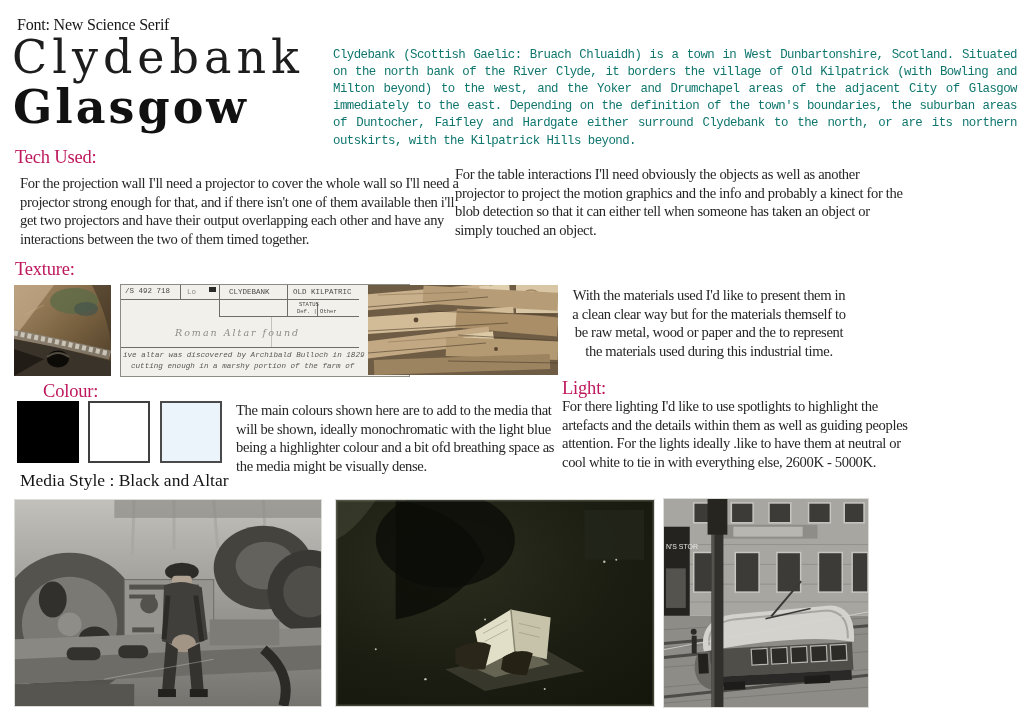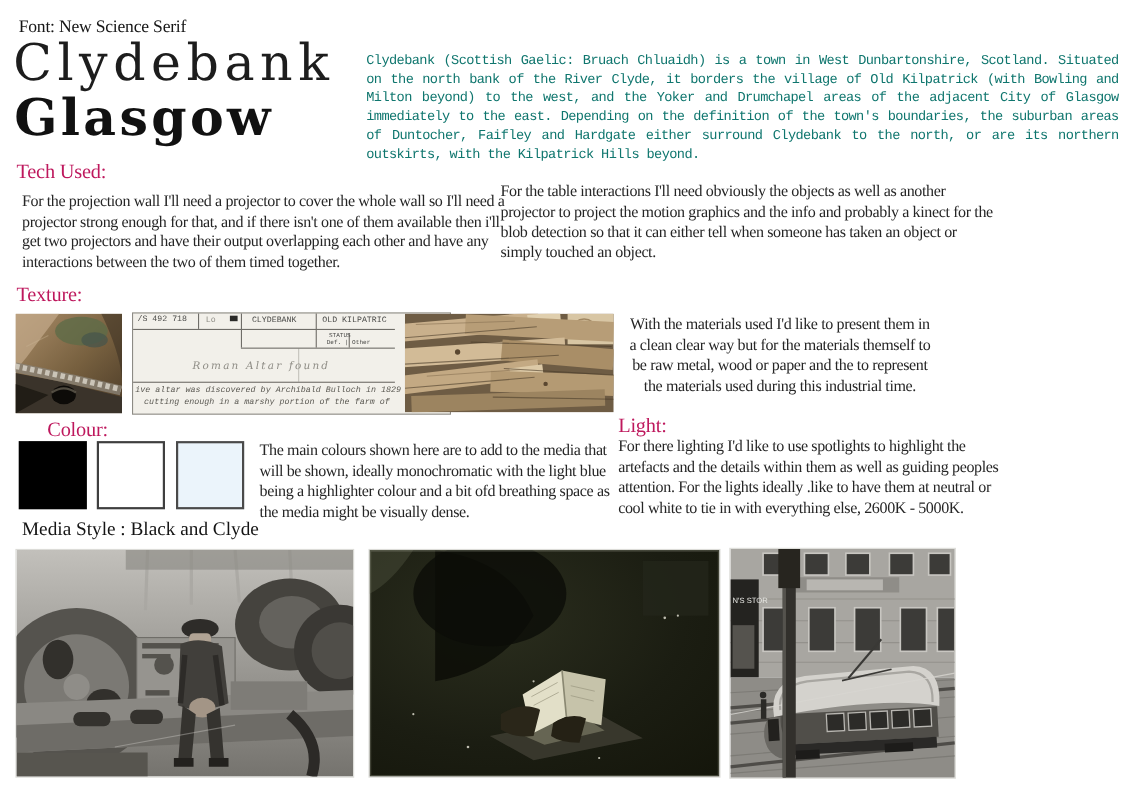--- a/index.html
+++ b/index.html
@@ -148,21 +148,21 @@
     </svg>
   </div>
 
   <div class="abs body-txt texture-desc">With the materials used I'd like to present them in a clean clear way but for the materials themself to be raw metal, wood or paper and the to represent the materials used during this industrial time.</div>
 
   <div class="abs h-section colour-h">Colour:</div>
   <div class="swatch s0" style="background-color: rgb(0, 0, 0);"></div>
   <div class="swatch s1" style="background-color: rgb(255, 255, 255);"></div>
   <div class="swatch s2" style="background-color: rgb(235, 244, 251);"></div>
   <div class="abs body-txt colour-desc">The main colours shown here are to add to the media that will be shown, ideally monochromatic with the light blue being a highlighter colour and  a bit ofd breathing space as the media might be visually dense.</div>
-  <div class="abs media-style">Media Style : Black and Clyde</div>
+  <div class="abs media-style">Media Style : Black and Altar</div>
 
   <div class="abs h-section light-h">Light:</div>
   <div class="abs body-txt light-desc">For there lighting I'd like to use spotlights to highlight the artefacts and the details within them as well as guiding peoples attention. For the lights ideally .like to have them at neutral or cool white to tie in with everything else, 2600K - 5000K.</div>
 
   <div class="abs photo photo1" aria-label="worker in flat cap sitting among machinery in an engineering workshop">
     <svg viewBox="0 0 308 207" preserveAspectRatio="none">
       <defs>
         <linearGradient id="fac" x1="0" y1="0" x2="0" y2="1">
           <stop offset="0" stop-color="#c2c0bb"></stop>
             <stop offset="1" stop-color="#75736e"></stop>

